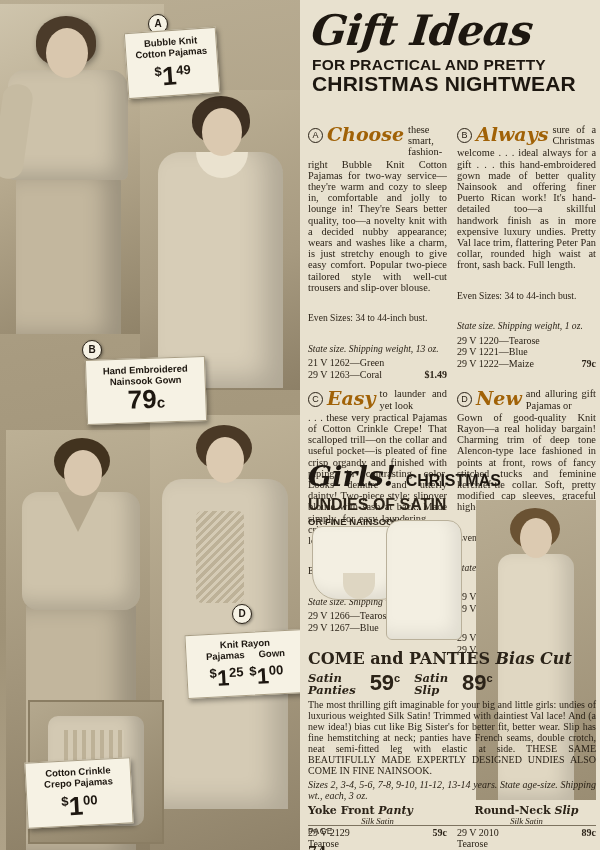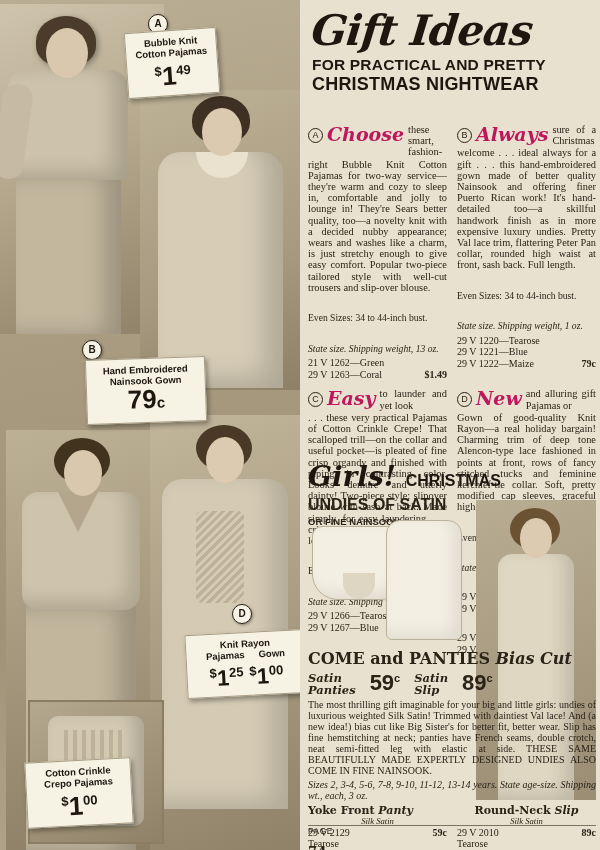--- a/index.html
+++ b/index.html
@@ -85,35 +85,35 @@
     color:#1d1710;padding:6px 0 0 12px;letter-spacing:-1px;
     transform:skewX(-6deg);
   }
   .sub1{
     font-family:"Liberation Sans", sans-serif;font-weight:bold;
     font-size:15.5px;line-height:18px;letter-spacing:.2px;
     padding:2px 0 0 12px;color:#1d1710;
   }
   .sub2{
     font-family:"Liberation Sans", sans-serif;font-weight:bold;
-    font-size:18px;line-height:18px;letter-spacing:.2px;
+    font-size:21px;line-height:18px;letter-spacing:.2px;
     padding:1px 0 0 12px;color:#1d1710;
   }
   .blocks{position:absolute;left:8px;top:124px;width:288px;}
   .row{display:flex;gap:10px;}
   .blk{width:139px;}
   .blk-hd{display:flex;align-items:flex-start;gap:4px;}
   .circ{
     display:inline-block;width:13px;height:13px;border:1px solid #2b2318;border-radius:50%;
     font-family:"Liberation Sans", sans-serif;font-size:9px;line-height:13px;text-align:center;
     flex:0 0 auto;margin-top:4px;
   }
   .word{
     font-family:"DejaVu Serif", serif;font-style:italic;font-weight:bold;
-    font-size:19px;line-height:20px;color:#be185d;
+    font-size:19px;line-height:20px;color:#a16207;
   }
   .lead{font-size:10.4px;line-height:11.2px;text-align:justify;}
   .para{font-size:10.4px;line-height:11.2px;text-align:justify;margin-top:1px;}
   .sizes{font-size:9.6px;line-height:10.6px;margin-top:20px;}
   .ital{font-style:italic;}
   .cat{font-size:10px;line-height:11.6px;margin-top:3px;}
   .cat .price{float:right;font-weight:bold;}
   .cat div{clear:both;}
 
   

